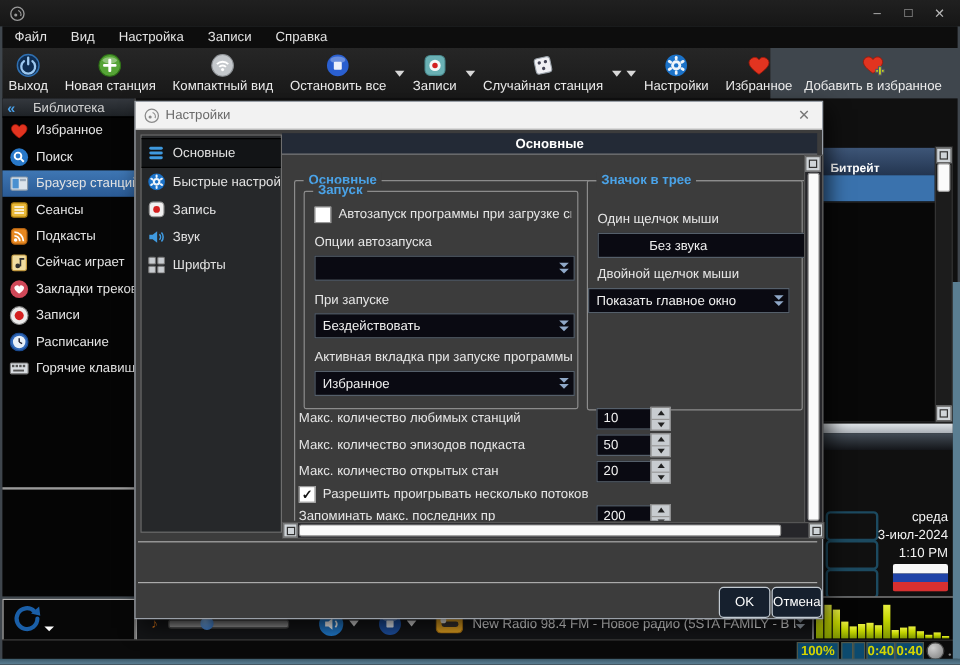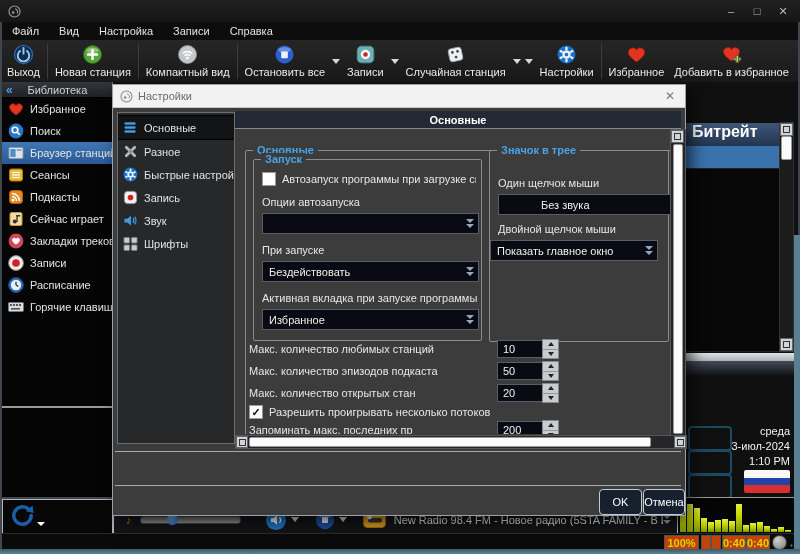--- a/index.html
+++ b/index.html
@@ -7,52 +7,52 @@
         font-family:"Liberation Sans",sans-serif;-webkit-font-smoothing:antialiased;}
   .abs{position:absolute;}
   .lbl{font-size:11px;color:#e6e6e6;white-space:nowrap;}
   
   #titlebar{left:0;top:0;width:800px;height:22px;background:linear-gradient(#202020,#161616);
             display:flex;align-items:center;color:#cfcfcf;font-size:11px;}
   .winbtn{width:26px;height:16px;display:flex;align-items:center;justify-content:center;color:#b8b8b8;font-size:11px;}
   #menubar{left:2px;top:22px;width:796px;height:18px;background:#0d0d0d;display:flex;align-items:center;gap:0;color:#e2e2e2;font-size:11px;}
   .menu-item{padding:0 10px;height:18px;display:flex;align-items:center;}
   
-  #toolbar{left:2px;top:40px;width:796px;height:42px;background:linear-gradient(#262626,#191919);
+  #toolbar{left:2px;top:40px;width:640px;height:42px;background:linear-gradient(#262626,#191919);
            border-bottom:1px solid #000;display:flex;align-items:center;}
   .tb{display:flex;flex-direction:column;align-items:center;justify-content:center;gap:1px;
       color:#ececec;font-size:11px;padding:0 5px;height:40px;white-space:nowrap;}
   .tb svg{width:21px;height:21px;}
   .tsep{width:1px;height:36px;background:#3c3c3c;margin:0 2px;}
   .dd{width:0;height:0;border-left:4px solid transparent;border-right:4px solid transparent;border-top:5px solid #d8d8d8;margin:0 2px;align-self:center;}
   
   #sidebar{left:2px;top:82px;width:110px;height:415px;background:#050505;border-right:1px solid #6a6a6a;}
   #sidebar-header{height:15px;background:linear-gradient(#34383e,#1e2226);display:flex;align-items:center;
                   color:#d0d0d0;font-size:11px;border-bottom:1px solid #000;}
   .chev-left{color:#4aa0e8;font-weight:bold;font-size:12px;padding:0 4px;}
   .side-item{height:22px;display:flex;align-items:center;gap:6px;padding-left:6px;color:#e4e4e4;font-size:11px;white-space:nowrap;overflow:hidden;}
   .side-item svg{width:16px;height:16px;flex:0 0 16px;}
   .side-item.sel{background:linear-gradient(#3f77b4,#2a5a94);}
   .side-div{position:absolute;left:0;width:110px;height:2px;background:#9a9a9a;}
   
-  .tbl-header{background:linear-gradient(#3e5678,#233550);color:#fff;font-size:16px;font-weight:bold;
-              display:flex;align-items:flex-start;padding-left:6px;border:1px solid #111;}
+  .tbl-header{background:linear-gradient(#3e5678,#233550);color:#fff;font-size:10px;font-weight:bold;
+              display:flex;align-items:flex-end;padding-left:6px;border:1px solid #111;}
   .scroll-box{background:#cfd4d8;border:1px solid #666;display:flex;align-items:center;justify-content:center;}
   .scroll-box i{display:block;width:5px;height:5px;border:1px solid #333;background:transparent;}
   .clock-txt{color:#f2f2f2;font-size:11px;text-align:right;line-height:15px;}
   
   #spectrum{display:flex;align-items:flex-end;gap:1px;padding-left:2px;}
   .sbar{width:6px;background:linear-gradient(to top,#7e9600,#c2d400 55%,#e8ee40);}
   
   #player{background:#141517;border:1px solid #b8b8b8;display:flex;align-items:center;}
   .vol-track{width:112px;height:6px;background:linear-gradient(#6a6a6a,#9a9a9a);border:1px solid #444;border-radius:3px;position:relative;}
   .vol-thumb{position:absolute;top:-3px;width:11px;height:11px;border-radius:50%;background:radial-gradient(circle at 35% 30%,#7fb2e8,#2a6cc0);}
   
   #statusbar{left:2px;top:533px;width:796px;height:16px;background:#0a0a0a;border-top:1px solid #2c2c2c;}
-  .stat-box{position:absolute;top:1px;height:13px;border:1px solid #50584a;background:#c2410c;color:#d6d600;
+  .stat-box{position:absolute;top:1px;height:13px;border:1px solid #50584a;background:#0c4a6e;color:#d6d600;
             font-size:11px;font-weight:bold;display:flex;align-items:center;justify-content:center;}
   
   #dialog{left:112px;top:84px;width:572px;height:430px;background:#3c3c3c;border:1px solid #9aa0a8;
           box-shadow:5px 7px 16px rgba(0,0,0,.65);z-index:10;}
   #dlg-title{height:22px;background:#f2f2f2;display:flex;align-items:center;color:#6a6a6a;font-size:11px;border-bottom:1px solid #c8c8c8;}
   #dlg-close{margin-left:auto;width:30px;height:20px;display:flex;align-items:center;justify-content:center;color:#777;font-size:12px;}
   #tabpanel{left:4px;top:27px;width:116px;height:330px;background:#26282a;border:1px solid #6e6e6e;}
   .tab{height:23px;display:flex;align-items:center;gap:6px;padding-left:5px;color:#e2e2e2;font-size:11px;white-space:nowrap;overflow:hidden;}
   .tab svg{width:15px;height:15px;flex:0 0 15px;}
   .tab.sel{background:#121416;border-top:1px solid #000;border-bottom:1px solid #000;}
@@ -435,30 +435,20 @@
             <g fill="#3f9ae0">
               <rect x="1.5" y="2.5" width="12" height="2.6" rx="1.3"></rect>
               <rect x="1.5" y="6.7" width="12" height="2.6" rx="1.3"></rect>
               <rect x="1.5" y="10.9" width="12" height="2.6" rx="1.3"></rect>
             </g>
           </svg>
         <span>Основные</span>
       </div>
       <div class="tab">
         <svg viewBox="0 0 16 16">
-            <g stroke="#b0b8c0" stroke-width="3" stroke-linecap="round">
-              <line x1="3.5" y1="3.5" x2="12.5" y2="12.5"></line>
-              <line x1="12.5" y1="3.5" x2="3.5" y2="12.5"></line>
-            </g>
-            <circle cx="8" cy="8" r="2" fill="#8a929a"></circle>
-          </svg>
-        <span>Разное</span>
-      </div>
-      <div class="tab">
-        <svg viewBox="0 0 16 16">
             <circle cx="8" cy="8" r="7.4" fill="#1b72c8"></circle>
             <g fill="#eef4fa">
               <circle cx="8" cy="8" r="3.4"></circle>
               <rect x="7.1" y="1.6" width="1.8" height="3" rx="0.9"></rect>
               <rect x="7.1" y="1.6" width="1.8" height="3" rx="0.9" transform="rotate(60 8 8)"></rect>
               <rect x="7.1" y="1.6" width="1.8" height="3" rx="0.9" transform="rotate(120 8 8)"></rect>
               <rect x="7.1" y="1.6" width="1.8" height="3" rx="0.9" transform="rotate(180 8 8)"></rect>
               <rect x="7.1" y="1.6" width="1.8" height="3" rx="0.9" transform="rotate(240 8 8)"></rect>
               <rect x="7.1" y="1.6" width="1.8" height="3" rx="0.9" transform="rotate(300 8 8)"></rect>
             </g>

